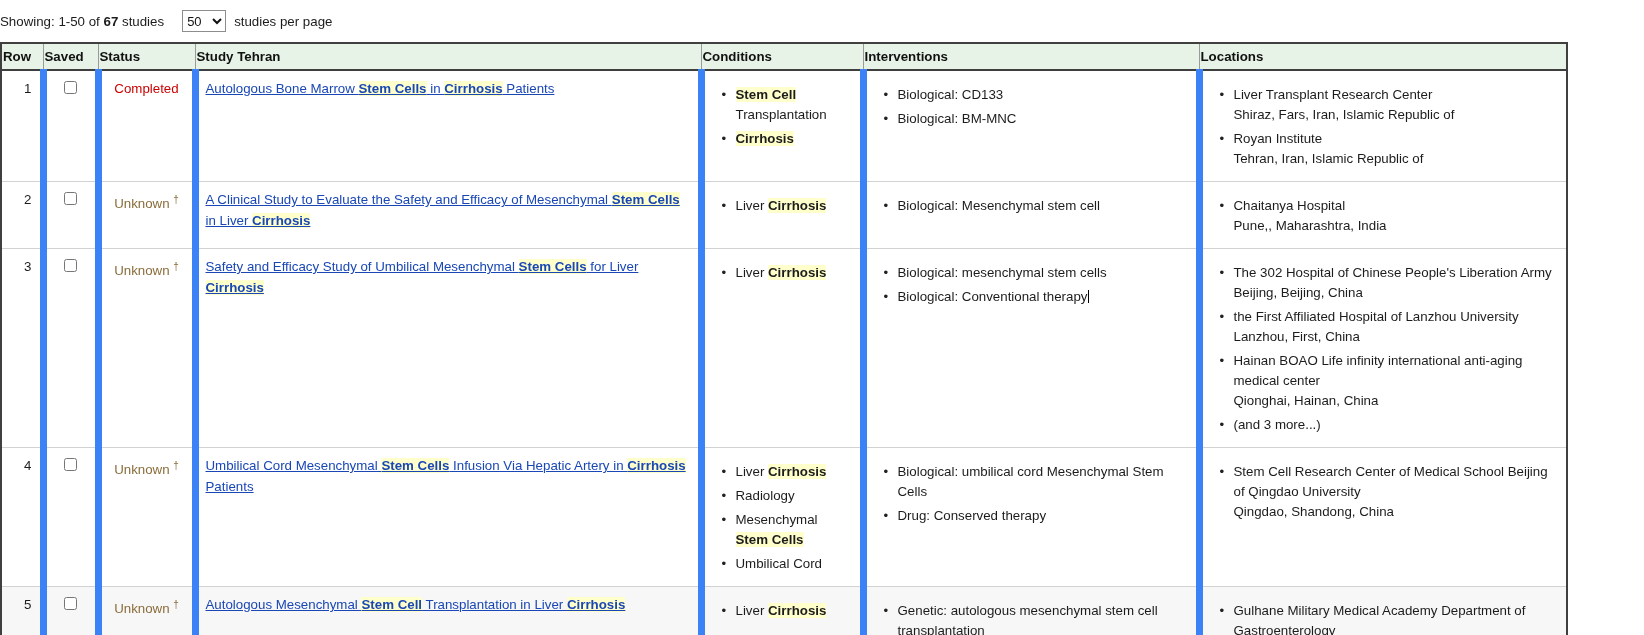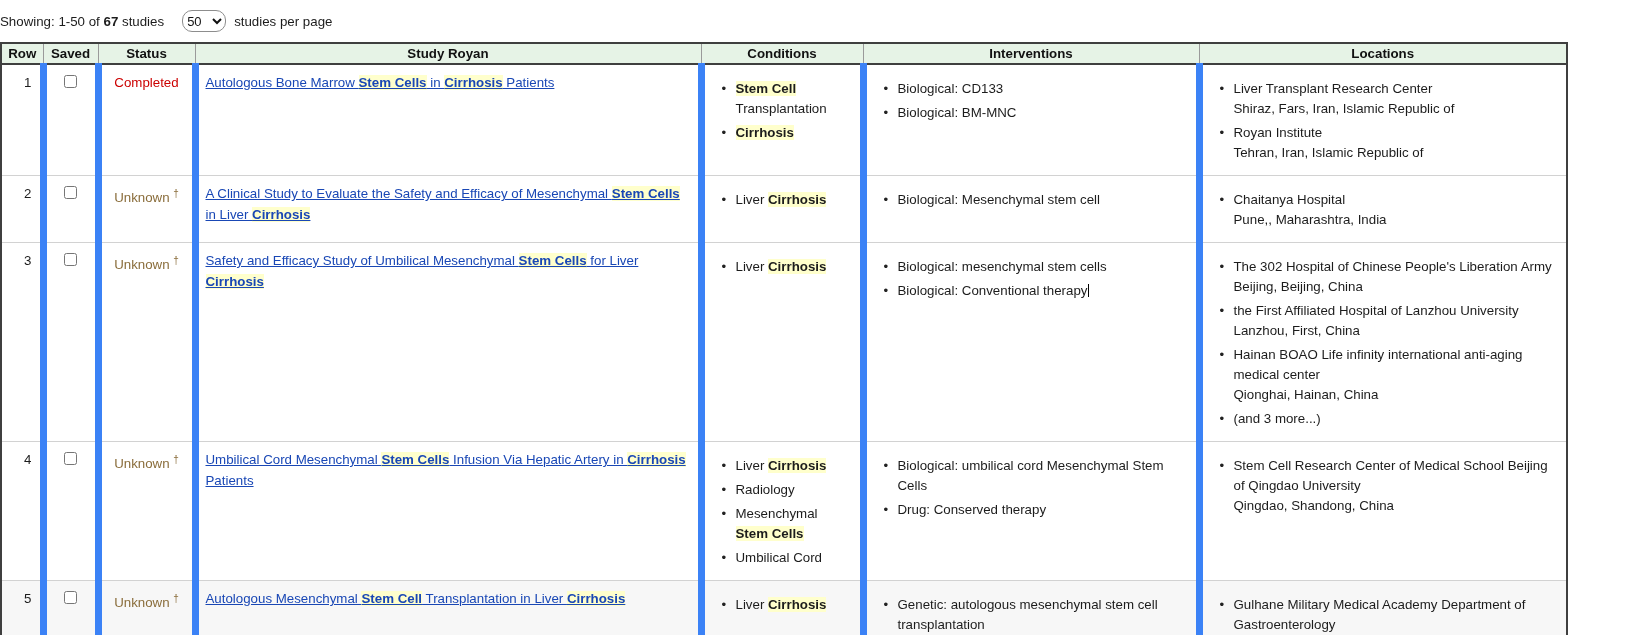--- a/index.html
+++ b/index.html
@@ -8,36 +8,36 @@
     width:1644px; height:635px; overflow:hidden; background:#fff;
     font-family:"Liberation Sans", sans-serif; font-size:13.3px; color:#1c1c1c;
   }
   
   .topbar { position:relative; height:42px; display:flex; align-items:center; }
   .showing { white-space:pre; }
   .showing b { font-weight:bold; }
   .perpage-select {
     margin-left:18px; margin-right:8px; width:44px; height:22px;
     font-family:"Liberation Sans",sans-serif; font-size:13px;
-    border:1px solid #8d8d8d; border-radius:10px; background:#fff; color:#111;
+    border:1px solid #8d8d8d; border-radius:0; background:#fff; color:#111;
   }
   .showhide-btn {
     position:absolute; top:5px; right:80px; height:30px; padding:0 15px;
     font-family:"Liberation Sans",sans-serif; font-size:13.3px; color:#222;
     background:linear-gradient(#ffffff,#ececec); border:1px solid #a8a8a8; border-radius:15px;
     cursor:pointer;
   }
   
   table.results {
     width:1566px; border-collapse:collapse; table-layout:fixed;
     border:2px solid #3f3f3f; border-bottom:none;
   }
   th {
-    height:21px; background:var(--header-bg); font-weight:bold; font-size:13.3px;
-    text-align:center; border-left:1px solid #9a9a9a; border-bottom:2px solid #3f3f3f;
+    height:27px; background:var(--header-bg); font-weight:bold; font-size:13.3px;
+    text-align:left; border-left:1px solid #9a9a9a; border-bottom:2px solid #3f3f3f;
     color:#111;
   }
   th:first-child { border-left:none; }
   td {
     vertical-align:top; border-left:7px solid #3b82f6; border-top:1px solid #d2d2d2;
     padding:6px 6px 4px 6px; line-height:20px;
   }
   td:first-child { border-left:none; }
   tbody tr:first-child td { border-top:none; }
   tbody tr:nth-child(1) td { height:94px; }
@@ -80,21 +80,21 @@
     <col style="width:506px">
       <col style="width:162px">
       <col style="width:336px">
       <col style="width:368px">
   </colgroup>
   <thead>
     <tr>
       <th>Row</th>
       <th>Saved</th>
       <th>Status</th>
-      <th>Study Royan</th>
+      <th>Study Tehran</th>
       <th>Conditions</th>
       <th>Interventions</th>
       <th>Locations</th>
     </tr>
   </thead>
   <tbody>
       <tr>
         <td class="c-row"><span>1</span></td>
         <td class="c-saved"><input type="checkbox" style=""></td>
         <td class="c-status"><span class="status status-completed">Completed</span></td>

